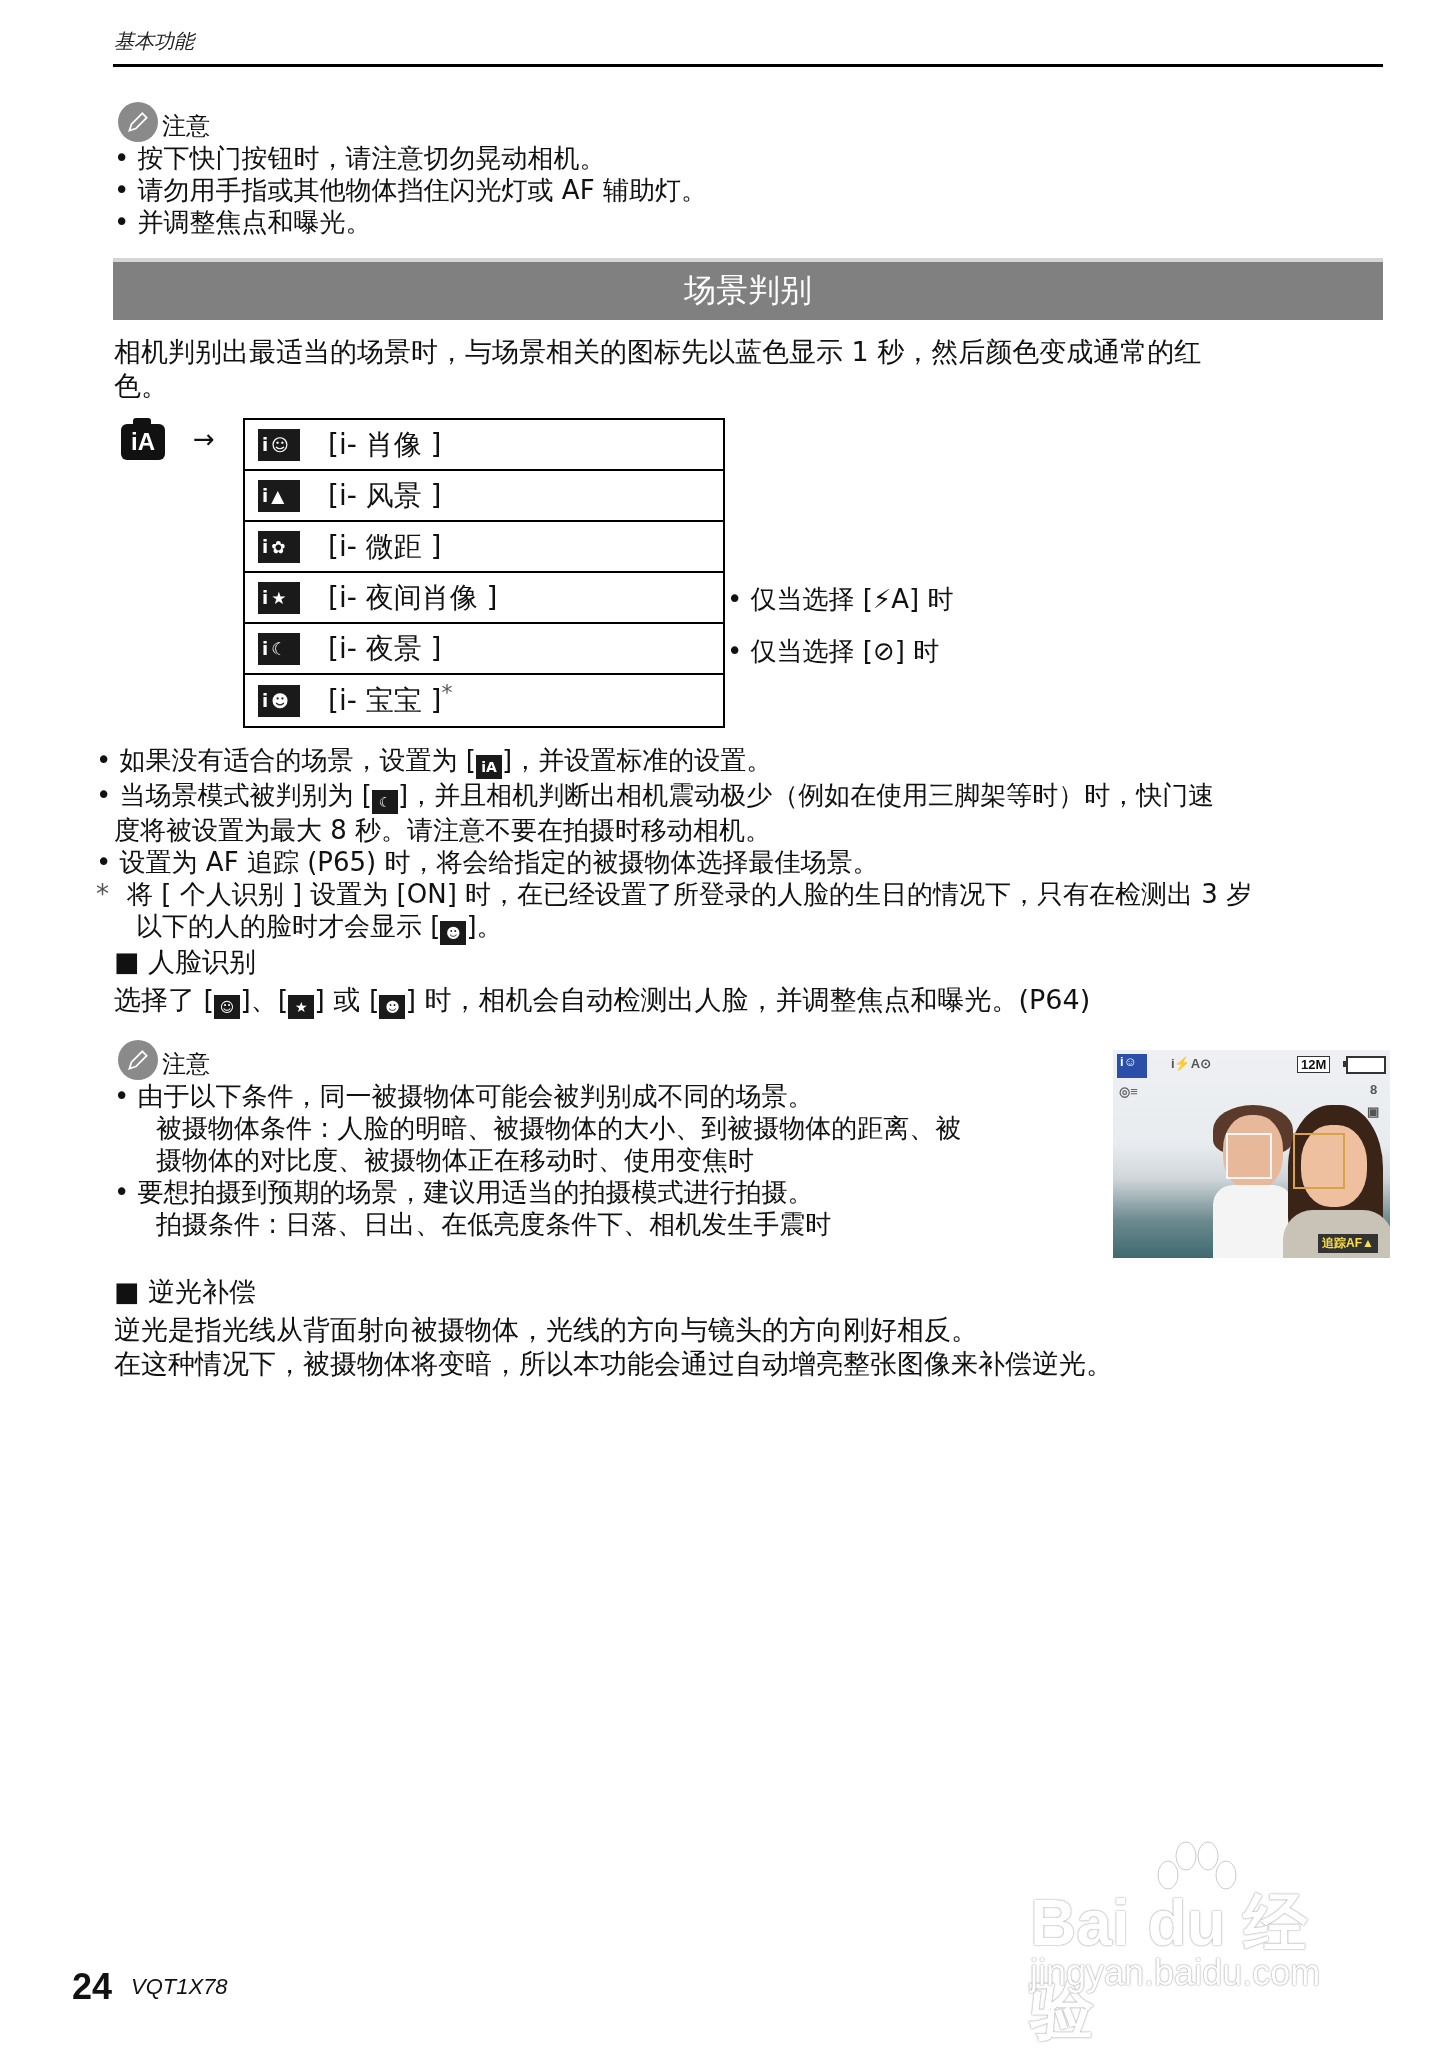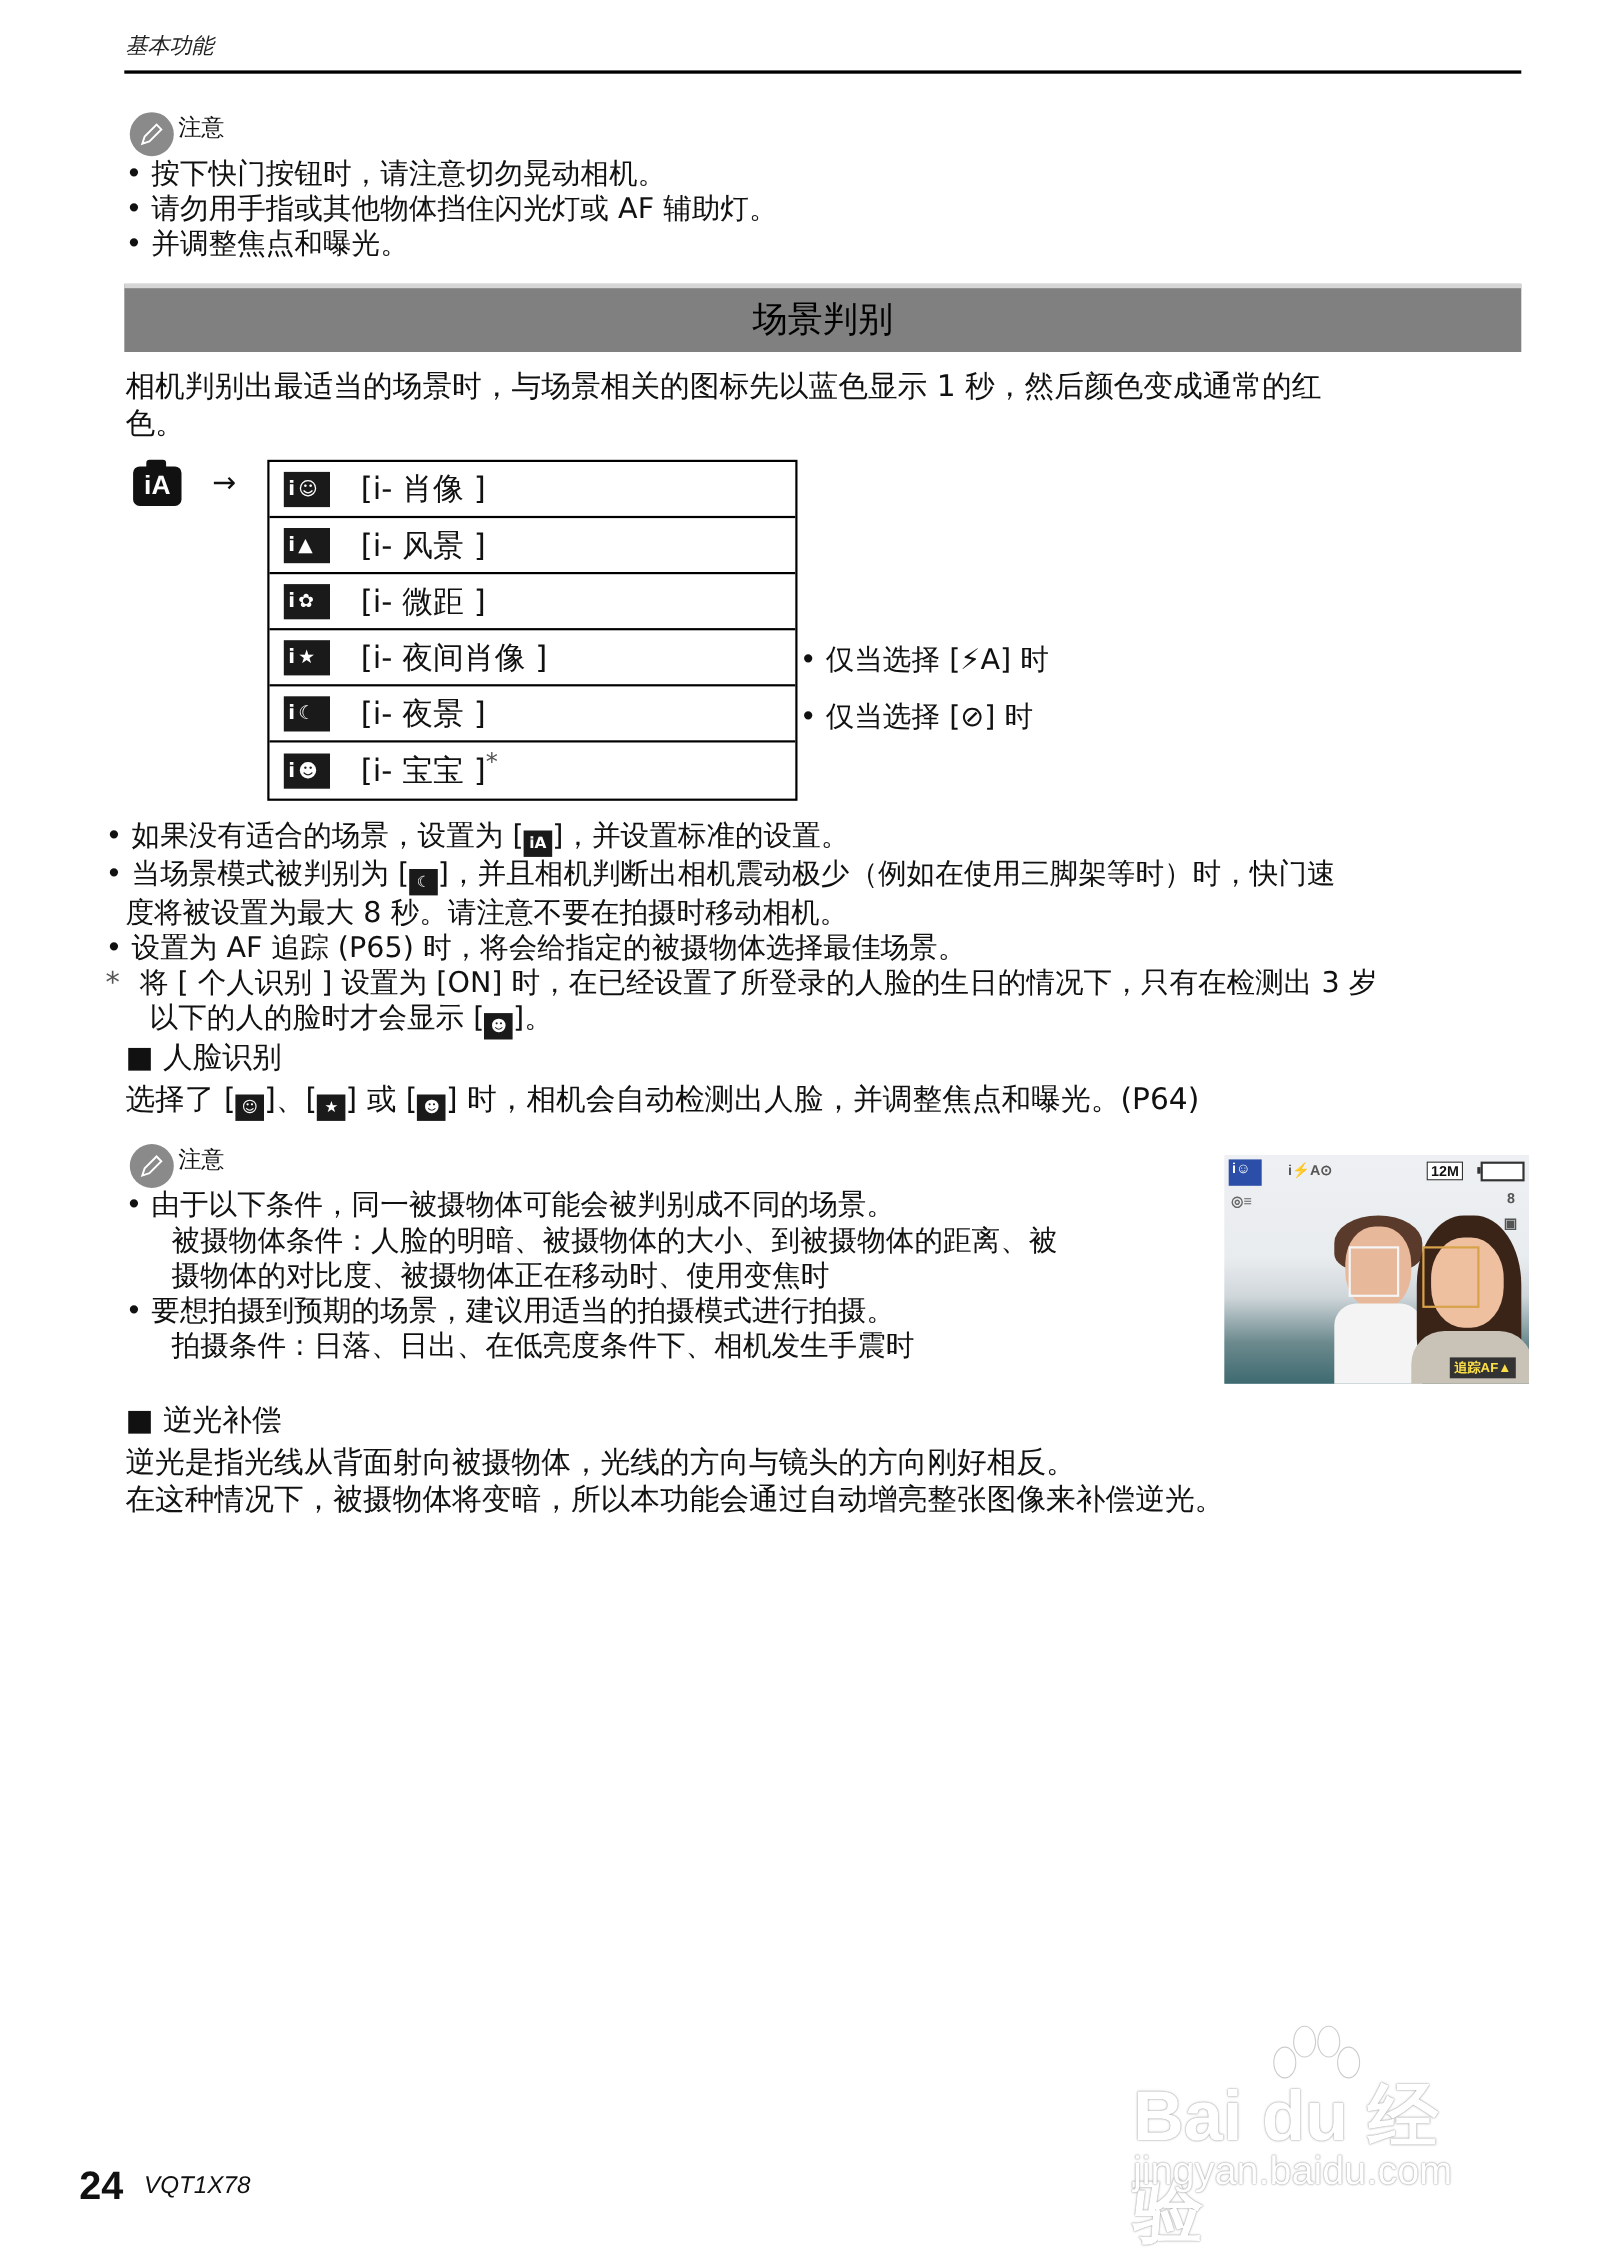--- a/index.html
+++ b/index.html
@@ -1,27 +1,27 @@
 <!DOCTYPE html>
 <html><head>
 <meta charset="utf-8">
 <style>
   html,body{margin:0;padding:0;background:#fff;}
   body{width:1452px;height:2054px;position:relative;overflow:hidden;
        font-family:"DejaVu Sans","Liberation Sans",sans-serif;color:#111;}
   .abs{position:absolute;}
   .running-head{left:114px;top:28px;font-size:20px;font-style:italic;color:#222;}
   .head-rule{left:113px;top:64px;width:1270px;height:3px;background:#000;}
-  .note-head{display:flex;align-items:flex-start;font-size:21px;}
+  .note-head{display:flex;align-items:flex-end;font-size:24px;}
   .pencil{width:40px;height:40px;border-radius:50%;background:#8a8a8a;margin-right:4px;display:flex;align-items:center;justify-content:center;}
   .pencil svg{width:26px;height:26px;}
   .txt{font-size:26px;line-height:32px;white-space:nowrap;}
   .bullet::before{content:"• ";}
   .section-bar{left:113px;top:258px;width:1270px;height:62px;background:#808080;border-top:4px solid #d6d6d6;box-sizing:border-box;
-      color:#000000;font-size:32px;display:flex;align-items:center;justify-content:center;}
+      color:#ffffff;font-size:32px;display:flex;align-items:center;justify-content:center;}
   .scene-table{left:243px;top:418px;width:478px;border:2px solid #000;border-collapse:collapse;}
   .scene-row{height:51px;border-bottom:2px solid #000;display:flex;align-items:center;box-sizing:border-box;}
   .scene-row:last-child{border-bottom:none;}
   .scene-icon{width:42px;height:32px;background:#1a1a1a;margin-left:13px;color:#fff;display:flex;align-items:center;justify-content:flex-start;font-size:18px;font-weight:bold;position:relative;}
   .scene-icon .i{margin-left:4px;}
   .scene-icon .g{margin-left:3px;font-size:17px;}
   .scene-label{margin-left:28px;font-size:28px;}
   .scene-label sup{font-size:22px;color:#555;}
   .ia-icon{left:121px;top:424px;width:44px;height:36px;background:#111;border-radius:6px;color:#fff;font-weight:bold;font-size:24px;
            display:flex;align-items:center;justify-content:center;font-family:"Liberation Sans",sans-serif;}

